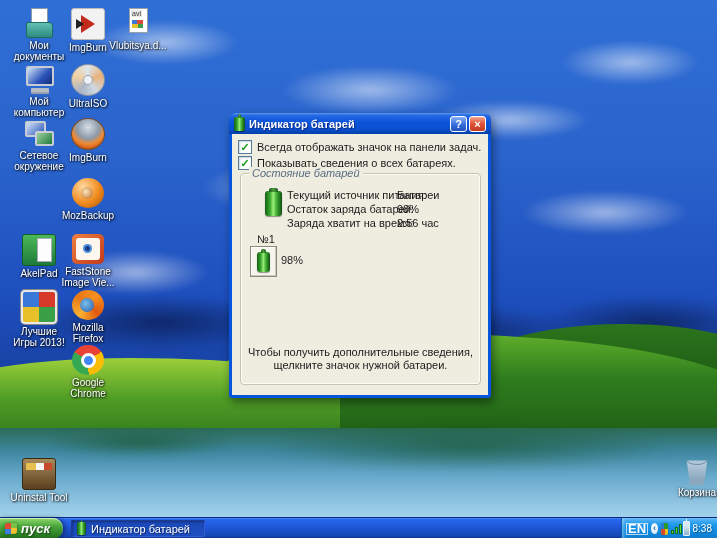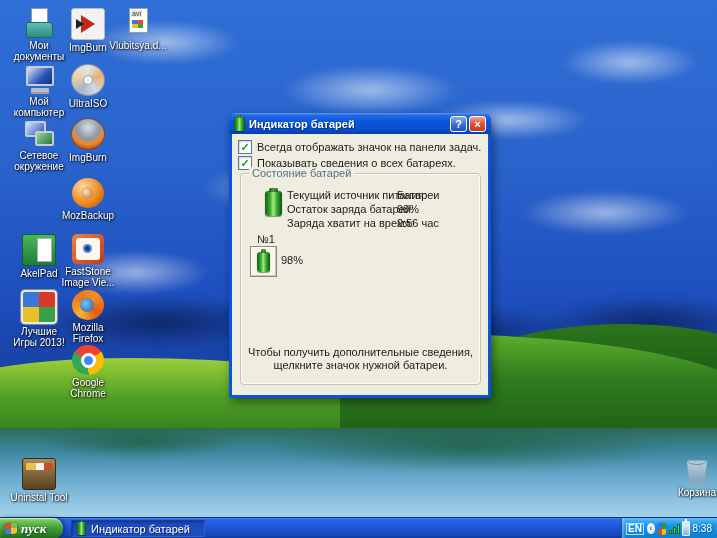--- a/index.html
+++ b/index.html
@@ -75,57 +75,57 @@
   .tb-help{background:linear-gradient(180deg,#8ab2f4 0%,#3a72e0 50%,#1e50b8 100%);}
   .tb-close{background:linear-gradient(180deg,#f4a590 0%,#e1563c 45%,#c03a20 100%);}
   .win-body{position:relative;height:calc(100% - 21px);background:#efede0;}
 
   .chk-row{position:absolute;left:6px;display:flex;align-items:center;gap:5px;cursor:default;}
   .chk-box{width:12px;height:12px;background:#fff;border:1px solid #5a7a9a;box-shadow:inset 1px 1px 2px #c8d4de;
     display:flex;align-items:center;justify-content:center;font-size:11px;font-weight:bold;color:#21a121;line-height:10px;}
   .chk-label{font-size:11px;color:#1a1a1a;}
 
   .groupbox{position:absolute;left:8px;top:39px;width:241px;height:212px;border:1px solid #c6c3b0;border-radius:4px;box-shadow:inset 0 0 0 1px #fdfdf6;box-sizing:border-box;}
-  .group-title{position:absolute;left:8px;top:-7px;background:#efede0;padding:0 3px;font-size:11px;color:#5a6c82;}
+  .group-title{position:absolute;left:8px;top:-7px;background:#efede0;padding:0 3px;font-size:11px;color:#5a6c82;font-style:italic;}
 
   .batt{position:relative;width:17px;height:25px;border-radius:3px;
     background:linear-gradient(90deg,#156015 0%,#3aa82e 30%,#9bef7a 48%,#3aa82e 70%,#124e12 100%);box-shadow:0 1px 1px rgba(0,0,0,.4);}
   .batt::before{content:'';position:absolute;top:-3px;left:4px;right:4px;height:4px;border-radius:2px 2px 0 0;
     background:linear-gradient(90deg,#1e581e,#4a9a3a 50%,#1e581e);}
   .batt-big{position:absolute;left:24px;top:17px;}
   .status-row{position:absolute;left:46px;font-size:11px;color:#1a1a1a;white-space:nowrap;}
   .batt-num{position:absolute;left:16px;top:59px;font-size:11px;color:#1a1a1a;}
   .batt-btn{position:absolute;left:9px;top:72px;width:25px;height:29px;background:#f6f5ee;border:1px solid #8a8a7a;
     box-shadow:inset -1px -1px 0 #c8c8ba,inset 1px 1px 0 #fff;display:flex;align-items:center;justify-content:center;cursor:pointer;}
   .batt-btn .batt{width:13px;height:20px;}
   .batt-pct{position:absolute;left:40px;top:80px;font-size:11px;color:#1a1a1a;}
   .group-footer{position:absolute;left:0;bottom:12px;width:100%;text-align:center;font-size:11px;line-height:13px;color:#1a1a1a;}
 
   
   .taskbar{position:absolute;left:0;bottom:0;width:717px;height:21px;
     background:linear-gradient(180deg,#4a8af5 0%,#2767ec 8%,#1f57da 45%,#1747b4 88%,#103992 100%);border-top:1px solid #0a2a80;box-sizing:border-box;}
   .start-btn{position:absolute;left:0;top:0;height:21px;width:63px;border-radius:0 10px 10px 0;cursor:pointer;
     background:linear-gradient(180deg,#8ed86a 0%,#4aa63c 40%,#2f8428 75%,#1e6a1a 100%);
     box-shadow:inset 0 1px 1px rgba(255,255,255,.6),2px 0 4px rgba(0,10,40,.5);
-    display:flex;align-items:center;gap:4px;padding:0 10px 0 5px;box-sizing:border-box;font-family:Liberation Serif, serif;}
+    display:flex;align-items:center;gap:4px;padding:0 10px 0 5px;box-sizing:border-box;}
   .winflag{width:12px;height:11px;border-radius:2px;transform:skewY(-4deg);
     background:conic-gradient(#7bc143 0 25%,#f3c032 0 50%,#3b7de0 0 75%,#e24a31 0);box-shadow:0 0 2px rgba(0,0,0,.5);}
   .start-label{color:#fff;font-size:13px;font-weight:bold;font-style:italic;text-shadow:1px 1px 2px rgba(0,0,0,.6);}
   .task-btn{position:absolute;left:71px;top:2px;width:134px;height:17px;border-radius:2px;cursor:pointer;
     background:linear-gradient(180deg,#1a47b4 0%,#1e50c4 100%);
     box-shadow:inset 1px 1px 3px rgba(0,10,50,.7),inset 0 0 0 1px #3a6ae0;
     display:flex;align-items:center;gap:5px;padding:0 6px;box-sizing:border-box;}
   .task-btn .batt{width:9px;height:13px;border-radius:2px;}
   .task-btn .batt::before{top:-2px;height:2px;}
   .task-label{color:#fff;font-size:11px;white-space:nowrap;text-shadow:1px 1px 1px rgba(0,0,0,.5);}
   .tray{position:absolute;right:0;top:0;height:21px;width:96px;box-sizing:border-box;
     background:linear-gradient(180deg,#5ab6f4 0%,#1a96ec 35%,#0e84d8 80%,#0a74c4 100%);
     border-left:1px solid #0a5a9c;box-shadow:inset 2px 0 3px rgba(255,255,255,.35);
     display:flex;align-items:center;gap:3px;padding:0 5px 0 4px;}
-  .tray-lang{color:#fff;font-size:10px;font-weight:bold;border:1px solid rgba(255,255,255,.7);padding:0 1px;line-height:10px;}
+  .tray-lang{color:#fff;font-size:13px;font-weight:bold;border:1px solid rgba(255,255,255,.7);padding:0 1px;line-height:10px;}
   .tray-chev{width:11px;height:11px;border-radius:50%;background:radial-gradient(circle at 35% 30%,#fff,#cfe4f4);color:#1a6ab0;
     font-size:9px;font-weight:bold;display:flex;align-items:center;justify-content:center;line-height:9px;cursor:pointer;}
   .tray-meter{width:12px;height:12px;border-radius:2px;background:conic-gradient(#2a9a2a 0 25%,#e8c020 0 50%,#d84a2a 0 75%,#2a78d8 0);box-shadow:0 0 1px #044;cursor:pointer;}
   .tray-signal{position:relative;width:13px;height:12px;cursor:pointer;}
   .tray-signal i{position:absolute;bottom:1px;width:3px;background:#4ade4a;border:1px solid #1a6a1a;box-sizing:border-box;}
   .tray-signal i:nth-child(1){left:0;height:4px;}
   .tray-signal i:nth-child(2){left:4px;height:7px;}
   .tray-signal i:nth-child(3){left:8px;height:10px;}
   .tray-batt{width:8px;height:13px;border:1px solid #e8f2fa;border-radius:1px;position:relative;background:linear-gradient(180deg,#d8e8f4 30%,#8fb4cc);cursor:pointer;}
   .tray-batt::before{content:'';position:absolute;top:-3px;left:2px;right:2px;height:2px;background:#e8f2fa;}

